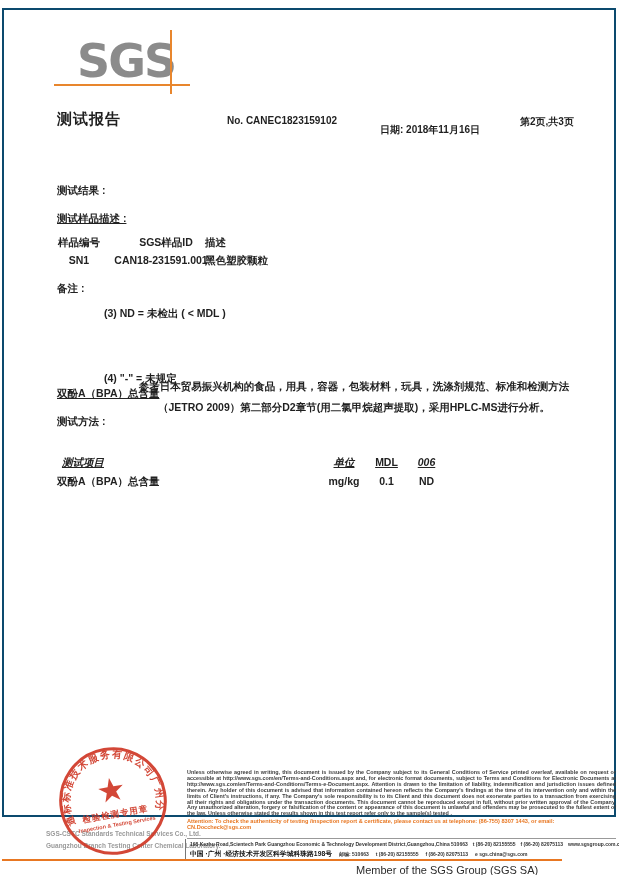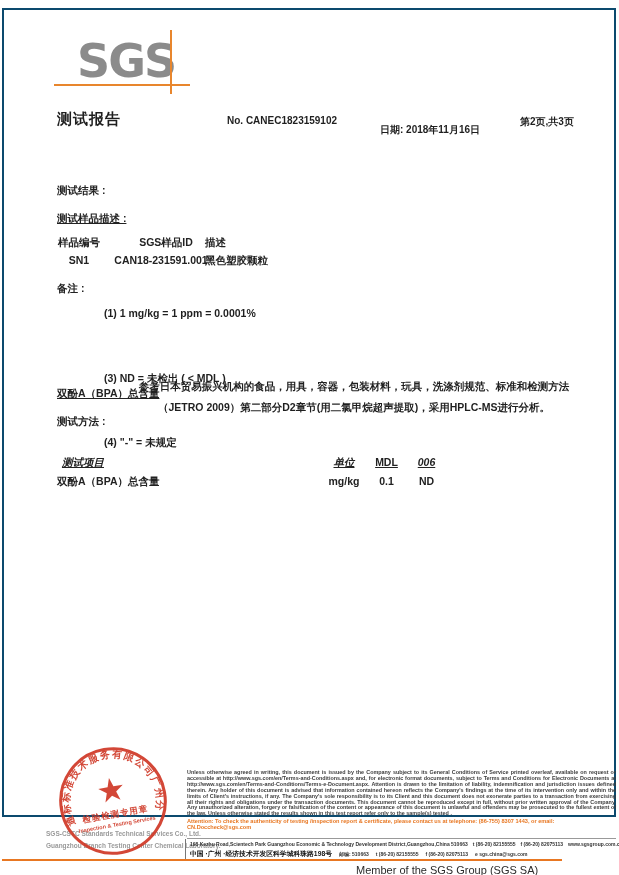--- a/index.html
+++ b/index.html
@@ -58,21 +58,20 @@
     <div class="abs t ctr" style="left:40px;width:70px;">样品编号</div>
     <div class="abs t ctr" style="left:110px;width:104px;">SGS样品ID</div>
     <div class="abs t" style="left:201px;font-family:Liberation Mono, monospace;">描述</div>
     <div class="abs t ctr" style="left:40px;top:18px;width:70px;">SN1</div>
     <div class="abs t ctr" style="left:105px;top:18px;width:104px;">CAN18-231591.001</div>
     <div class="abs t" style="left:201px;top:18px;text-align:center;">黑色塑胶颗粒</div>
   </div>
 
   <div class="abs t" style="left:53px;top:238px;">备注 :</div>
   <div class="abs notes" style="left:100px;top:250px;">
-    <div>(1) 1 mg/kg = 1 ppm = 0.0001%</div>
     <div>(3) ND = 未检出 ( &lt; MDL )</div>
     <div>(4) "-" = 未规定</div>
   </div>
 
   <div class="abs t u" style="left:53px;top:343px;">双酚A（BPA）总含量</div>
   <div class="abs t" style="left:53px;top:371px;">测试方法 :</div>
   <div class="abs method" style="left:126px;top:366px;width:448px;text-align:center;">参考日本贸易振兴机构的食品，用具，容器，包装材料，玩具，洗涤剂规范、标准和检测方法（JETRO 2009）第二部分D2章节(用二氯甲烷超声提取)，采用HPLC-MS进行分析。</div>
 
   <div class="abs" style="left:0;top:412px;width:614px;">
     <div class="abs t u i" style="left:58px;">测试项目</div>

